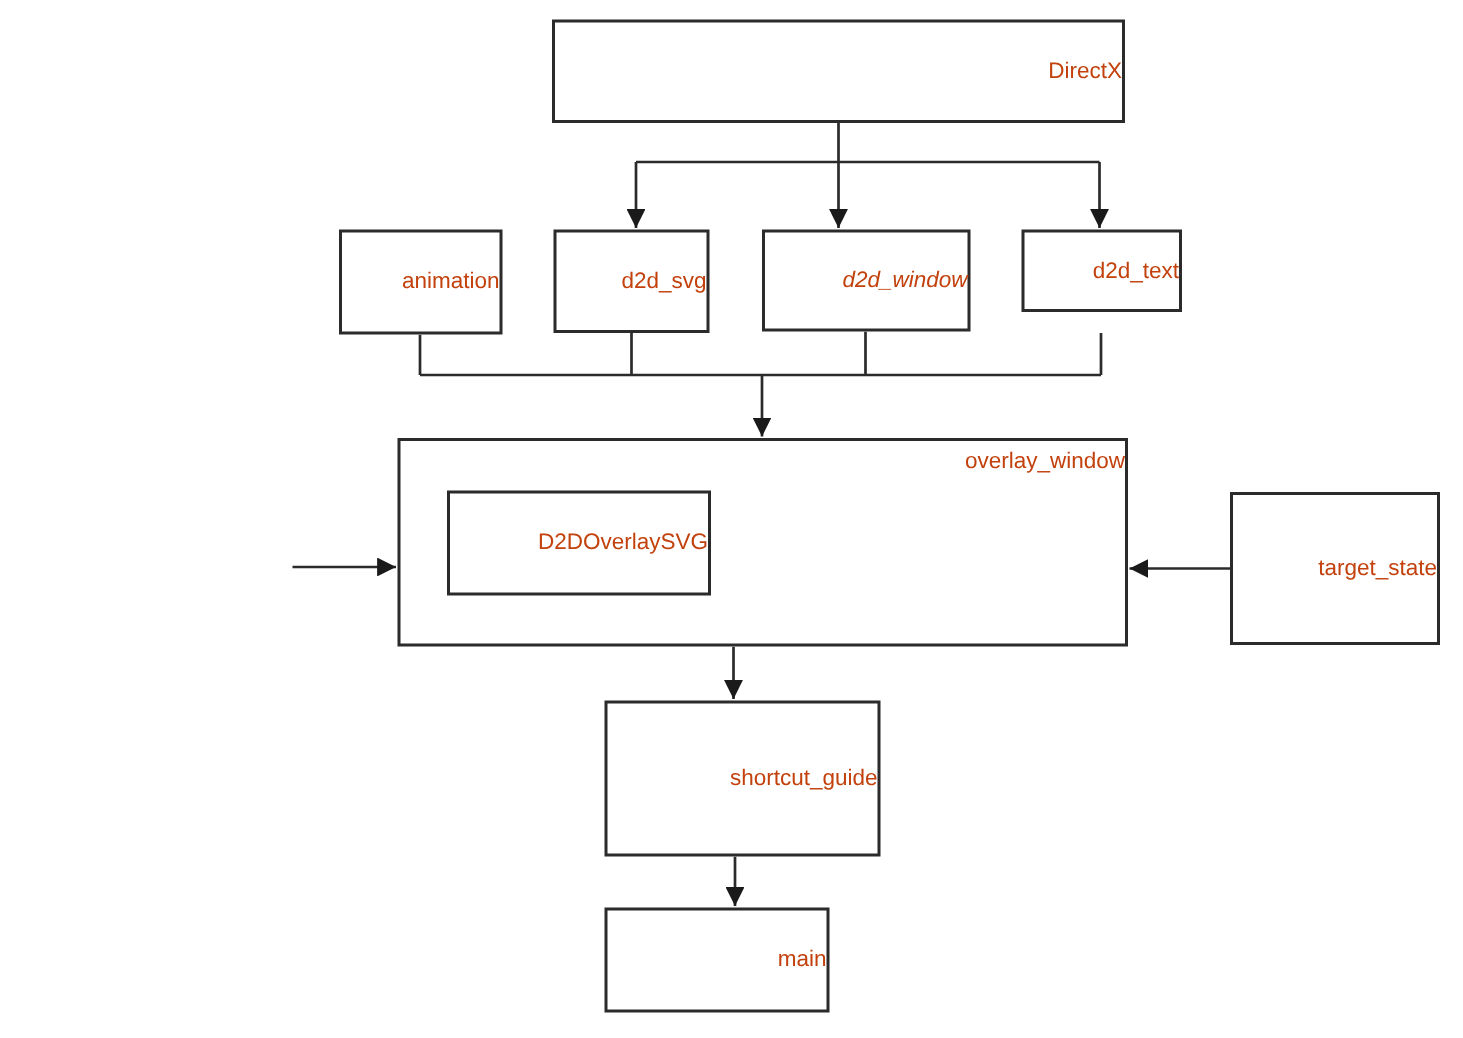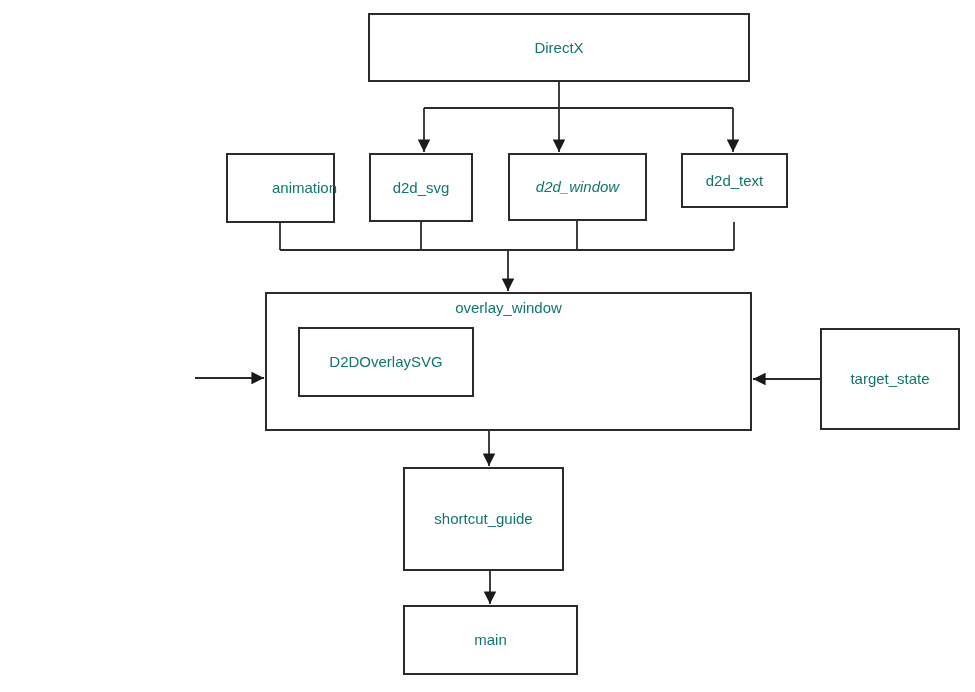--- a/index.html
+++ b/index.html
@@ -21,23 +21,23 @@
     width: 975px; height: 692px;
     z-index: 0;
   }
   .node {
     position: absolute;
     box-sizing: border-box;
     border: 2px solid #2b2b2b;
     background: #ffffff;
     display: flex;
     align-items: center;
-    justify-content: center;
+    justify-content: flex-end;
     font-size: 15px;
-    color: #0f766e;
+    color: #c2410c;
     z-index: 1;
     line-height: 1.2;
     white-space: nowrap;
   }
   .node.group {
     align-items: flex-start;
     padding-top: 5px;
     z-index: 1;
   }
   .node.inner {
@@ -47,22 +47,22 @@
   #n-directx            { left: 368px; top: 13px;  width: 382px; height: 69px; }
   #n-animation          { left: 226px; top: 153px; width: 109px; height: 70px; padding-left: 48px; }
   #n-d2d-svg            { left: 369px; top: 153px; width: 104px; height: 69px; }
   #n-d2d-window         { left: 508px; top: 153px; width: 139px; height: 68px; font-style: italic; }
   #n-d2d-text           { left: 681px; top: 153px; width: 107px; height: 55px; }
   #n-overlay-window     { left: 265px; top: 292px; width: 487px; height: 139px; }
   #n-d2d-overlay-svg    { left: 298px; top: 327px; width: 176px; height: 70px; }
   #n-d2d-overlay-window { left: 508px; top: 327px; width: 209px; height: 70px; }
   #n-tasklist-positions { left: 20px;  top: 326px; width: 175px; height: 105px; }
   #n-target-state       { left: 820px; top: 328px; width: 140px; height: 102px; }
-  #n-shortcut-guide     { left: 403px; top: 467px; width: 161px; height: 104px; }
-  #n-main               { left: 403px; top: 605px; width: 175px; height: 70px; }
+  #n-shortcut-guide     { left: 403px; top: 467px; width: 184px; height: 104px; }
+  #n-main               { left: 403px; top: 605px; width: 150px; height: 70px; }
 </style>
 </head>
 <body>
 
 <div class="canvas">
 
   <svg class="connector-layer" width="975" height="692" viewBox="0 0 975 692" xmlns="http://www.w3.org/2000/svg">
     <defs>
       <marker id="arrow" viewBox="0 0 8 8" refX="8" refY="4" markerWidth="7" markerHeight="7" orient="auto-start-reverse">
         <path d="M0,0 L8,4 L0,8 Z" fill="#1a1a1a"></path>

